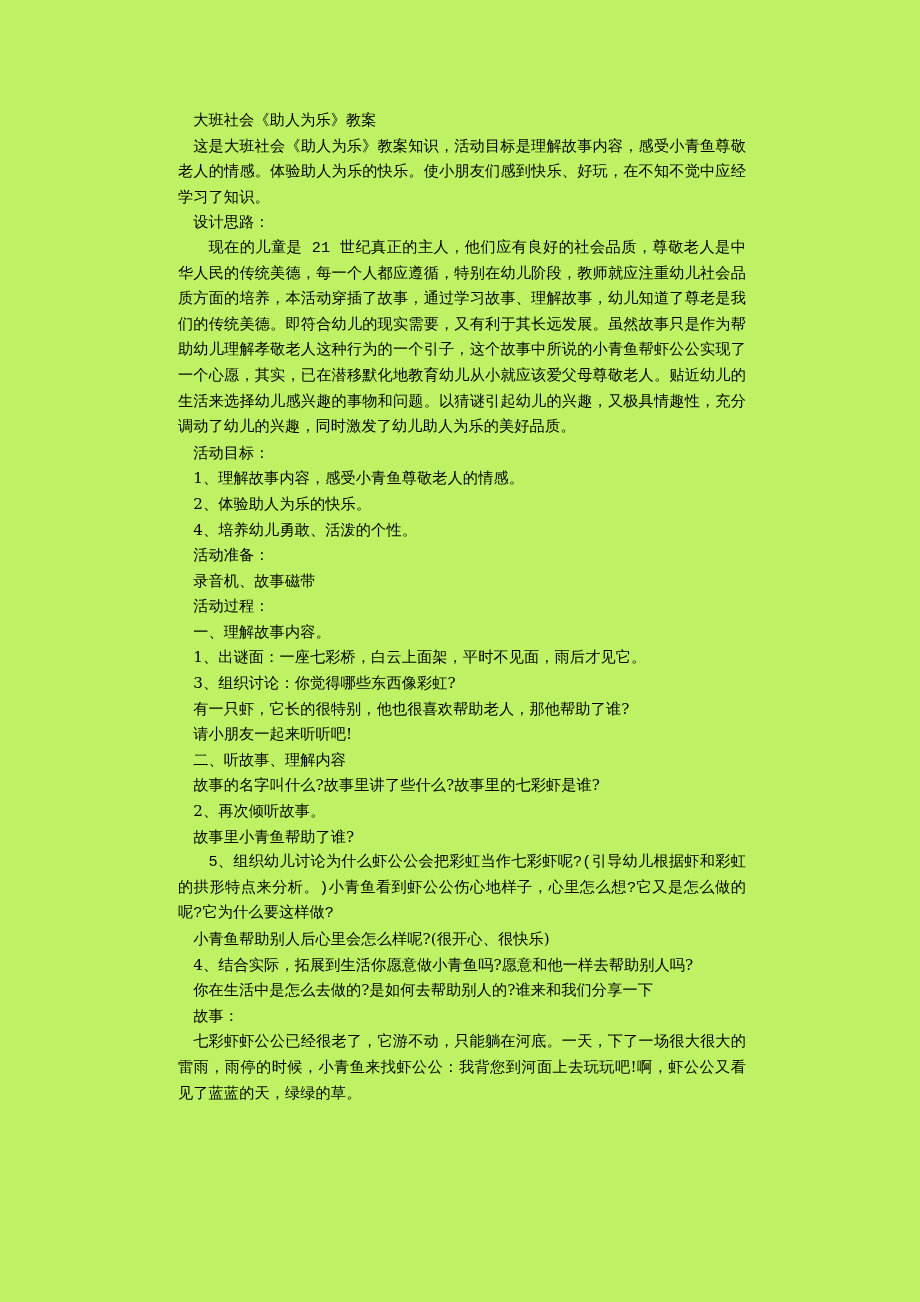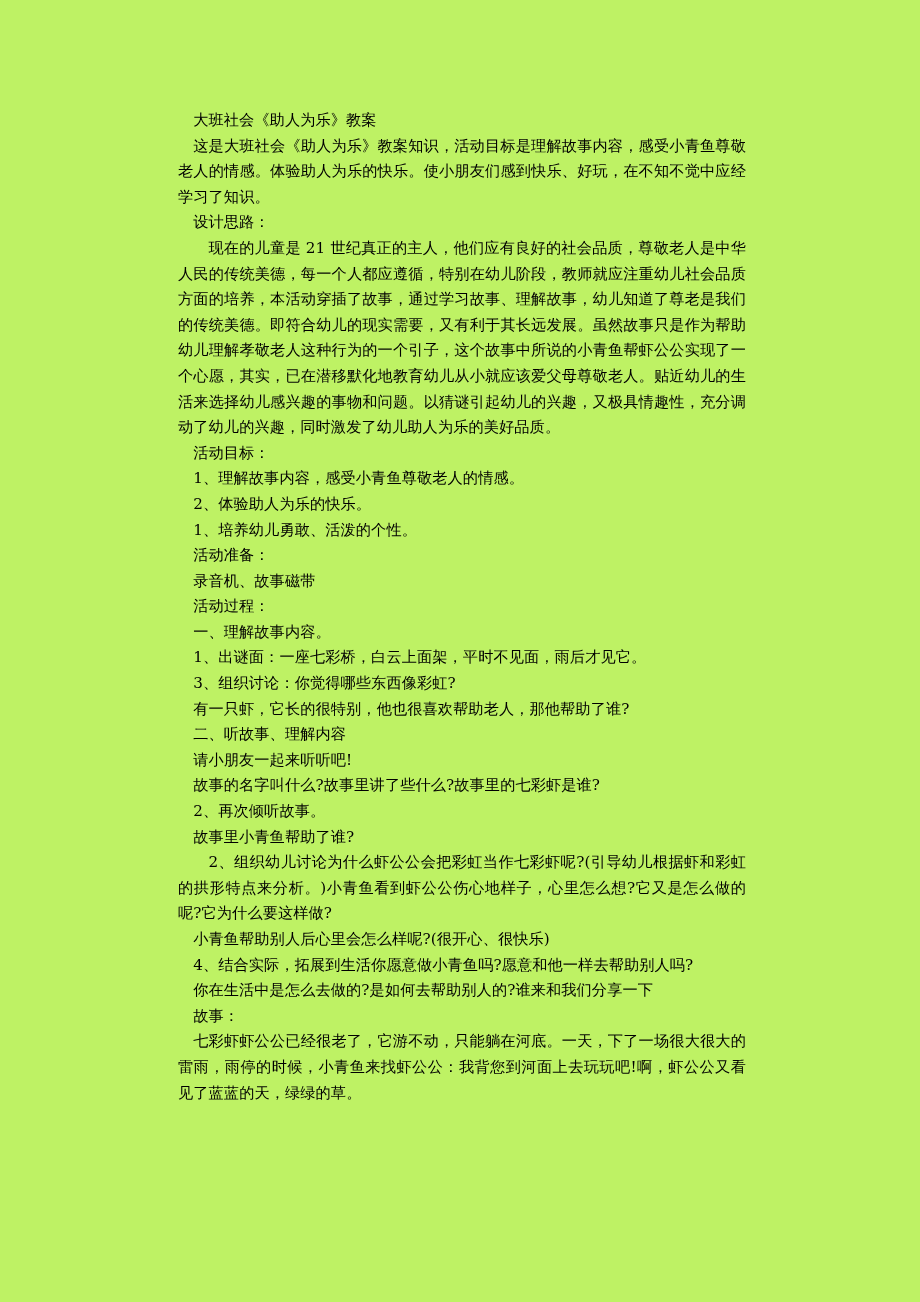--- a/index.html
+++ b/index.html
@@ -33,50 +33,51 @@
     line-height: 25.6px;
     text-align: justify;
     text-justify: inter-ideograph;
     margin: 0;
     word-break: break-all;
     letter-spacing: 0.1px;
   }
   
   .indent-2 {
     text-indent: 2em;
+    font-family: Liberation Mono, monospace;
   }
   .indent-1 {
     text-indent: 1em;
   }
 </style>
 </head>
 <body>
 
 <div id="page">
   <div id="doc-body">
       <p class="para indent-1">大班社会《助人为乐》教案</p>
       <p class="para indent-1">这是大班社会《助人为乐》教案知识，活动目标是理解故事内容，感受小青鱼尊敬老人的情感。体验助人为乐的快乐。使小朋友们感到快乐、好玩，在不知不觉中应经学习了知识。</p>
       <p class="para indent-1">设计思路：</p>
       <p class="para indent-2">现在的儿童是 21 世纪真正的主人，他们应有良好的社会品质，尊敬老人是中华人民的传统美德，每一个人都应遵循，特别在幼儿阶段，教师就应注重幼儿社会品质方面的培养，本活动穿插了故事，通过学习故事、理解故事，幼儿知道了尊老是我们的传统美德。即符合幼儿的现实需要，又有利于其长远发展。虽然故事只是作为帮助幼儿理解孝敬老人这种行为的一个引子，这个故事中所说的小青鱼帮虾公公实现了一个心愿，其实，已在潜移默化地教育幼儿从小就应该爱父母尊敬老人。贴近幼儿的生活来选择幼儿感兴趣的事物和问题。以猜谜引起幼儿的兴趣，又极具情趣性，充分调动了幼儿的兴趣，同时激发了幼儿助人为乐的美好品质。</p>
       <p class="para indent-1">活动目标：</p>
       <p class="para indent-1">1、理解故事内容，感受小青鱼尊敬老人的情感。</p>
       <p class="para indent-1">2、体验助人为乐的快乐。</p>
-      <p class="para indent-1">1、培养幼儿勇敢、活泼的个性。</p>
+      <p class="para indent-1">4、培养幼儿勇敢、活泼的个性。</p>
       <p class="para indent-1">活动准备：</p>
       <p class="para indent-1">录音机、故事磁带</p>
       <p class="para indent-1">活动过程：</p>
       <p class="para indent-1">一、理解故事内容。</p>
       <p class="para indent-1">1、出谜面：一座七彩桥，白云上面架，平时不见面，雨后才见它。</p>
       <p class="para indent-1">3、组织讨论：你觉得哪些东西像彩虹?</p>
       <p class="para indent-1">有一只虾，它长的很特别，他也很喜欢帮助老人，那他帮助了谁?</p>
+      <p class="para indent-1">请小朋友一起来听听吧!</p>
       <p class="para indent-1">二、听故事、理解内容</p>
-      <p class="para indent-1">请小朋友一起来听听吧!</p>
       <p class="para indent-1">故事的名字叫什么?故事里讲了些什么?故事里的七彩虾是谁?</p>
       <p class="para indent-1">2、再次倾听故事。</p>
       <p class="para indent-1">故事里小青鱼帮助了谁?</p>
-      <p class="para indent-2">2、组织幼儿讨论为什么虾公公会把彩虹当作七彩虾呢?(引导幼儿根据虾和彩虹的拱形特点来分析。)小青鱼看到虾公公伤心地样子，心里怎么想?它又是怎么做的呢?它为什么要这样做?</p>
+      <p class="para indent-2">5、组织幼儿讨论为什么虾公公会把彩虹当作七彩虾呢?(引导幼儿根据虾和彩虹的拱形特点来分析。)小青鱼看到虾公公伤心地样子，心里怎么想?它又是怎么做的呢?它为什么要这样做?</p>
       <p class="para indent-1">小青鱼帮助别人后心里会怎么样呢?(很开心、很快乐)</p>
       <p class="para indent-1">4、结合实际，拓展到生活你愿意做小青鱼吗?愿意和他一样去帮助别人吗?</p>
       <p class="para indent-1">你在生活中是怎么去做的?是如何去帮助别人的?谁来和我们分享一下</p>
       <p class="para indent-1">故事：</p>
       <p class="para indent-1">七彩虾虾公公已经很老了，它游不动，只能躺在河底。一天，下了一场很大很大的雷雨，雨停的时候，小青鱼来找虾公公：我背您到河面上去玩玩吧!啊，虾公公又看见了蓝蓝的天，绿绿的草。</p>
     </div>
 </div>
 
 </body></html>

